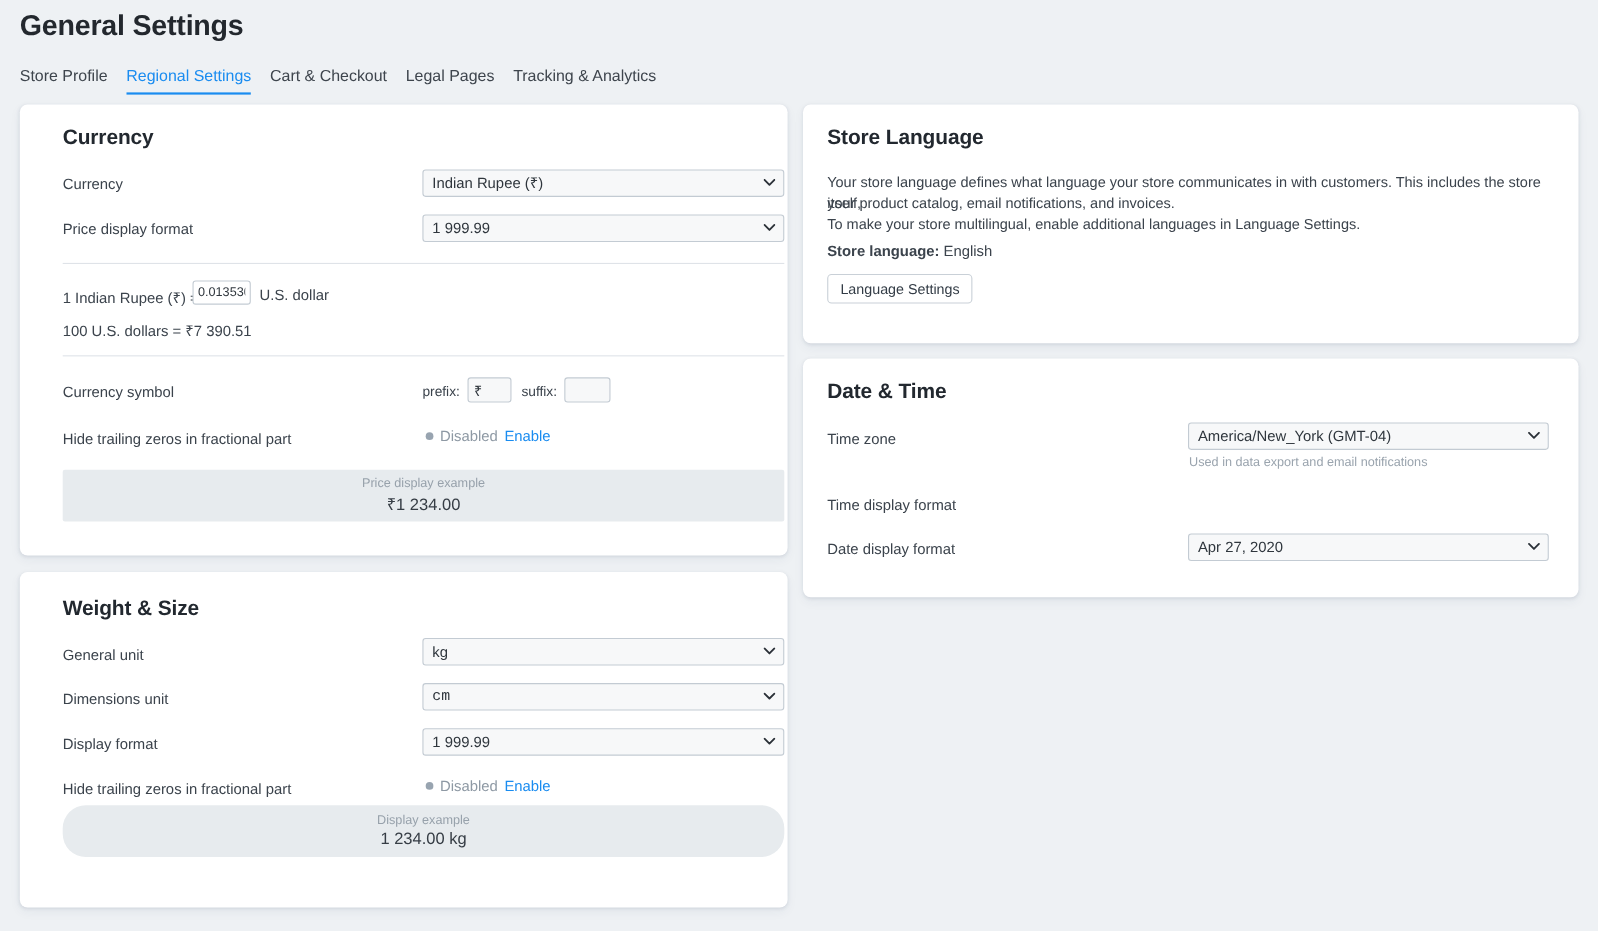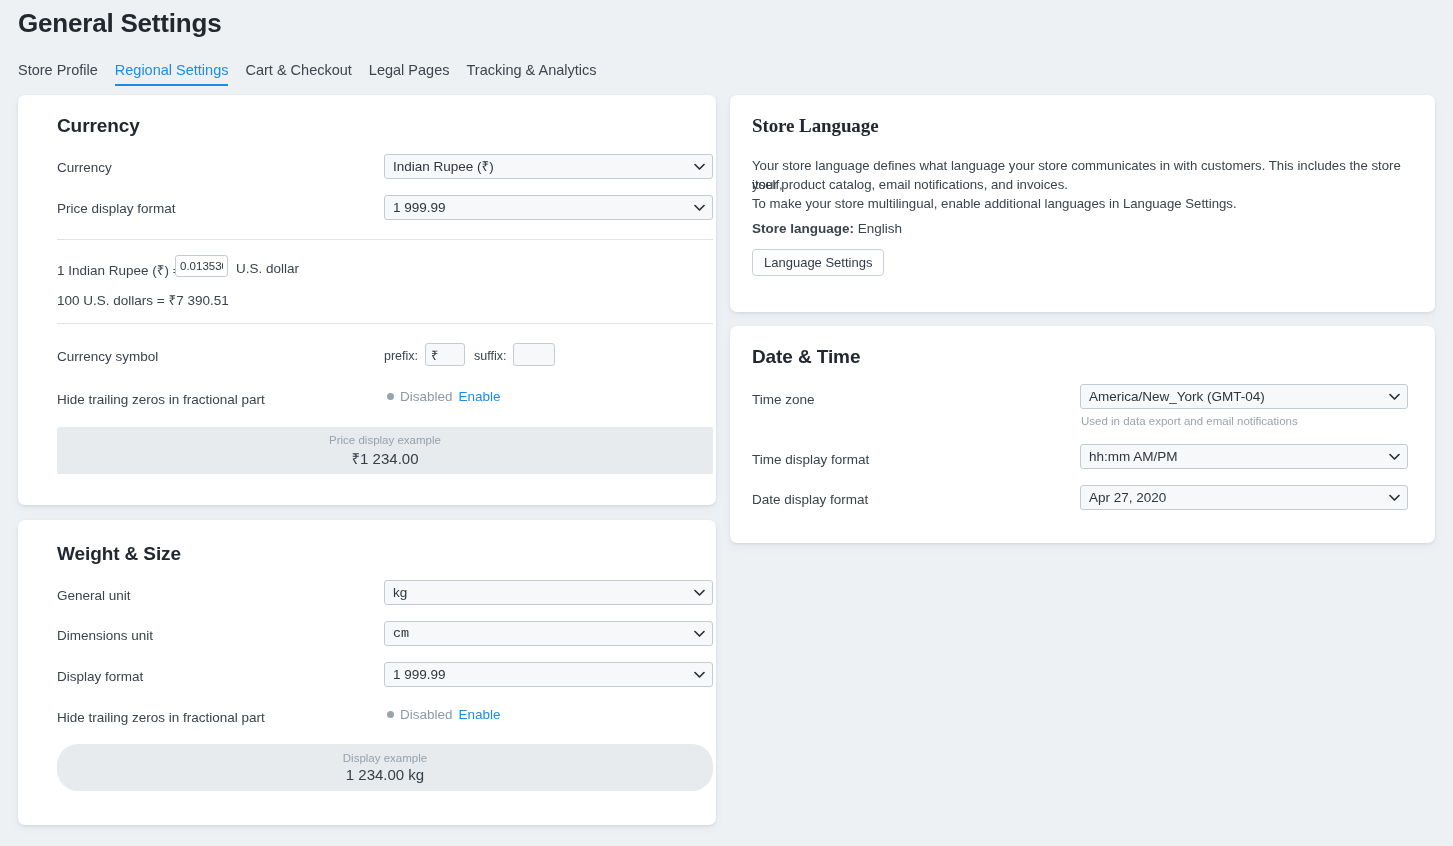--- a/index.html
+++ b/index.html
@@ -214,28 +214,28 @@
       </span>
     </div>
 
     <div class="row-label" style="left:39px; top:190px;">Hide trailing zeros in fractional part</div>
     <div class="toggle-group" style="left:369px; top:187px;">
       <span class="dot"></span>
       <span class="state-off">Disabled</span>
       <span class="link">Enable</span>
     </div>
 
-    <div class="example-box" style="left:39px; top:224px; width:656px; height:47px;border-radius:21px;">
+    <div class="example-box" style="left:39px; top:212px; width:656px; height:47px;border-radius:21px;">
       <div class="example-caption">Display example</div>
       <div class="example-value">1 234.00 kg</div>
     </div>
   </div>
 
   <div class="card" id="card-language">
-    <div class="card-title" style="left:22px; top:20px;font-family:Liberation Serif, serif;">Store Language</div>
+    <div class="card-title" style="left:22px; top:20px;">Store Language</div>
 
     <div class="para" style="left:22px; top:61px; width:665px;">Your store language defines what language your store communicates in with customers. This includes the store itself,</div>
     <div class="para" style="left:22px; top:80px; width:665px;">your product catalog, email notifications, and invoices.</div>
     <div class="para" style="left:22px; top:99px; width:665px;">To make your store multilingual, enable additional languages in Language Settings.</div>
 
     <div class="store-lang" style="left:22px; top:126px;">
       <b>Store language:</b>
       <span>English</span>
     </div>
 
@@ -252,30 +252,20 @@
       </select>
       <span class="chev">
         <svg width="11" height="7" viewBox="0 0 11 7">
             <path d="M1 1l4.5 4.5L10 1" stroke="#2b3138" stroke-width="1.7" fill="none" stroke-linecap="round" stroke-linejoin="round"></path>
           </svg>
       </span>
     </div>
     <div class="hint" style="left:351px; top:89px;">Used in data export and email notifications</div>
 
     <div class="row-label" style="left:22px; top:126px;">Time display format</div>
-    <div class="sel-wrap" style="left:350px; top:118px; width:328px; height:25px;">
-      <select class="sel" style="left:0; top:0; width:328px;">
-        <option>hh:mm AM/PM</option>
-      </select>
-      <span class="chev">
-        <svg width="11" height="7" viewBox="0 0 11 7">
-            <path d="M1 1l4.5 4.5L10 1" stroke="#2b3138" stroke-width="1.7" fill="none" stroke-linecap="round" stroke-linejoin="round"></path>
-          </svg>
-      </span>
-    </div>
 
     <div class="row-label" style="left:22px; top:166px;text-align:right;">Date display format</div>
     <div class="sel-wrap" style="left:350px; top:159px; width:328px; height:25px;">
       <select class="sel" style="left:0; top:0; width:328px;">
         <option>Apr 27, 2020</option>
       </select>
       <span class="chev">
         <svg width="11" height="7" viewBox="0 0 11 7">
             <path d="M1 1l4.5 4.5L10 1" stroke="#2b3138" stroke-width="1.7" fill="none" stroke-linecap="round" stroke-linejoin="round"></path>
           </svg>

